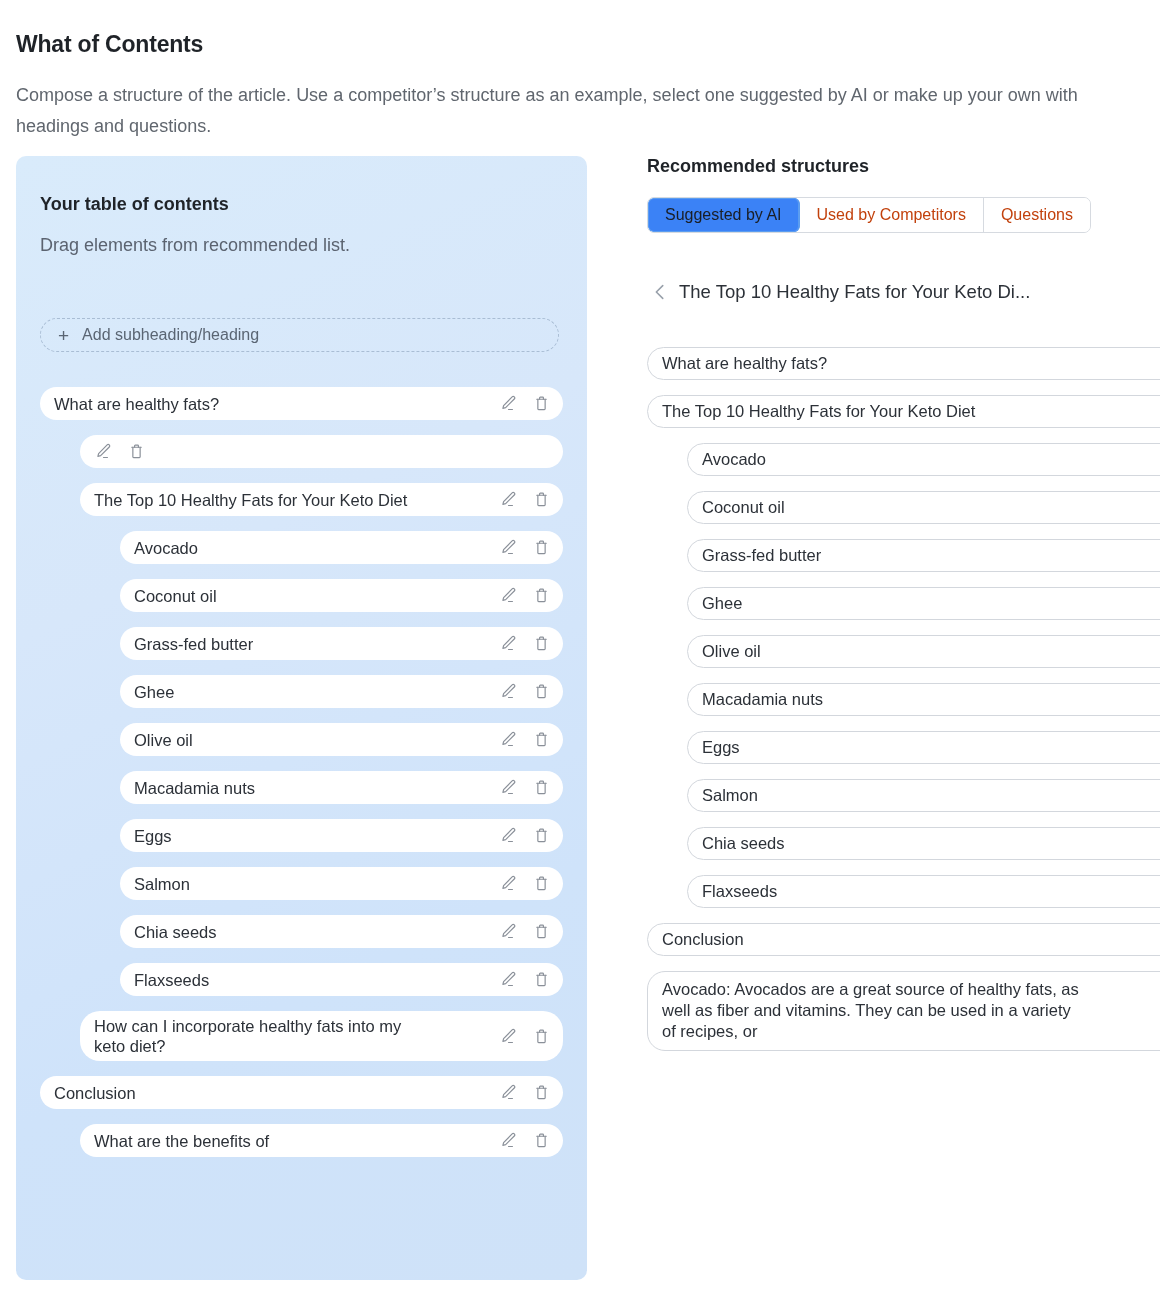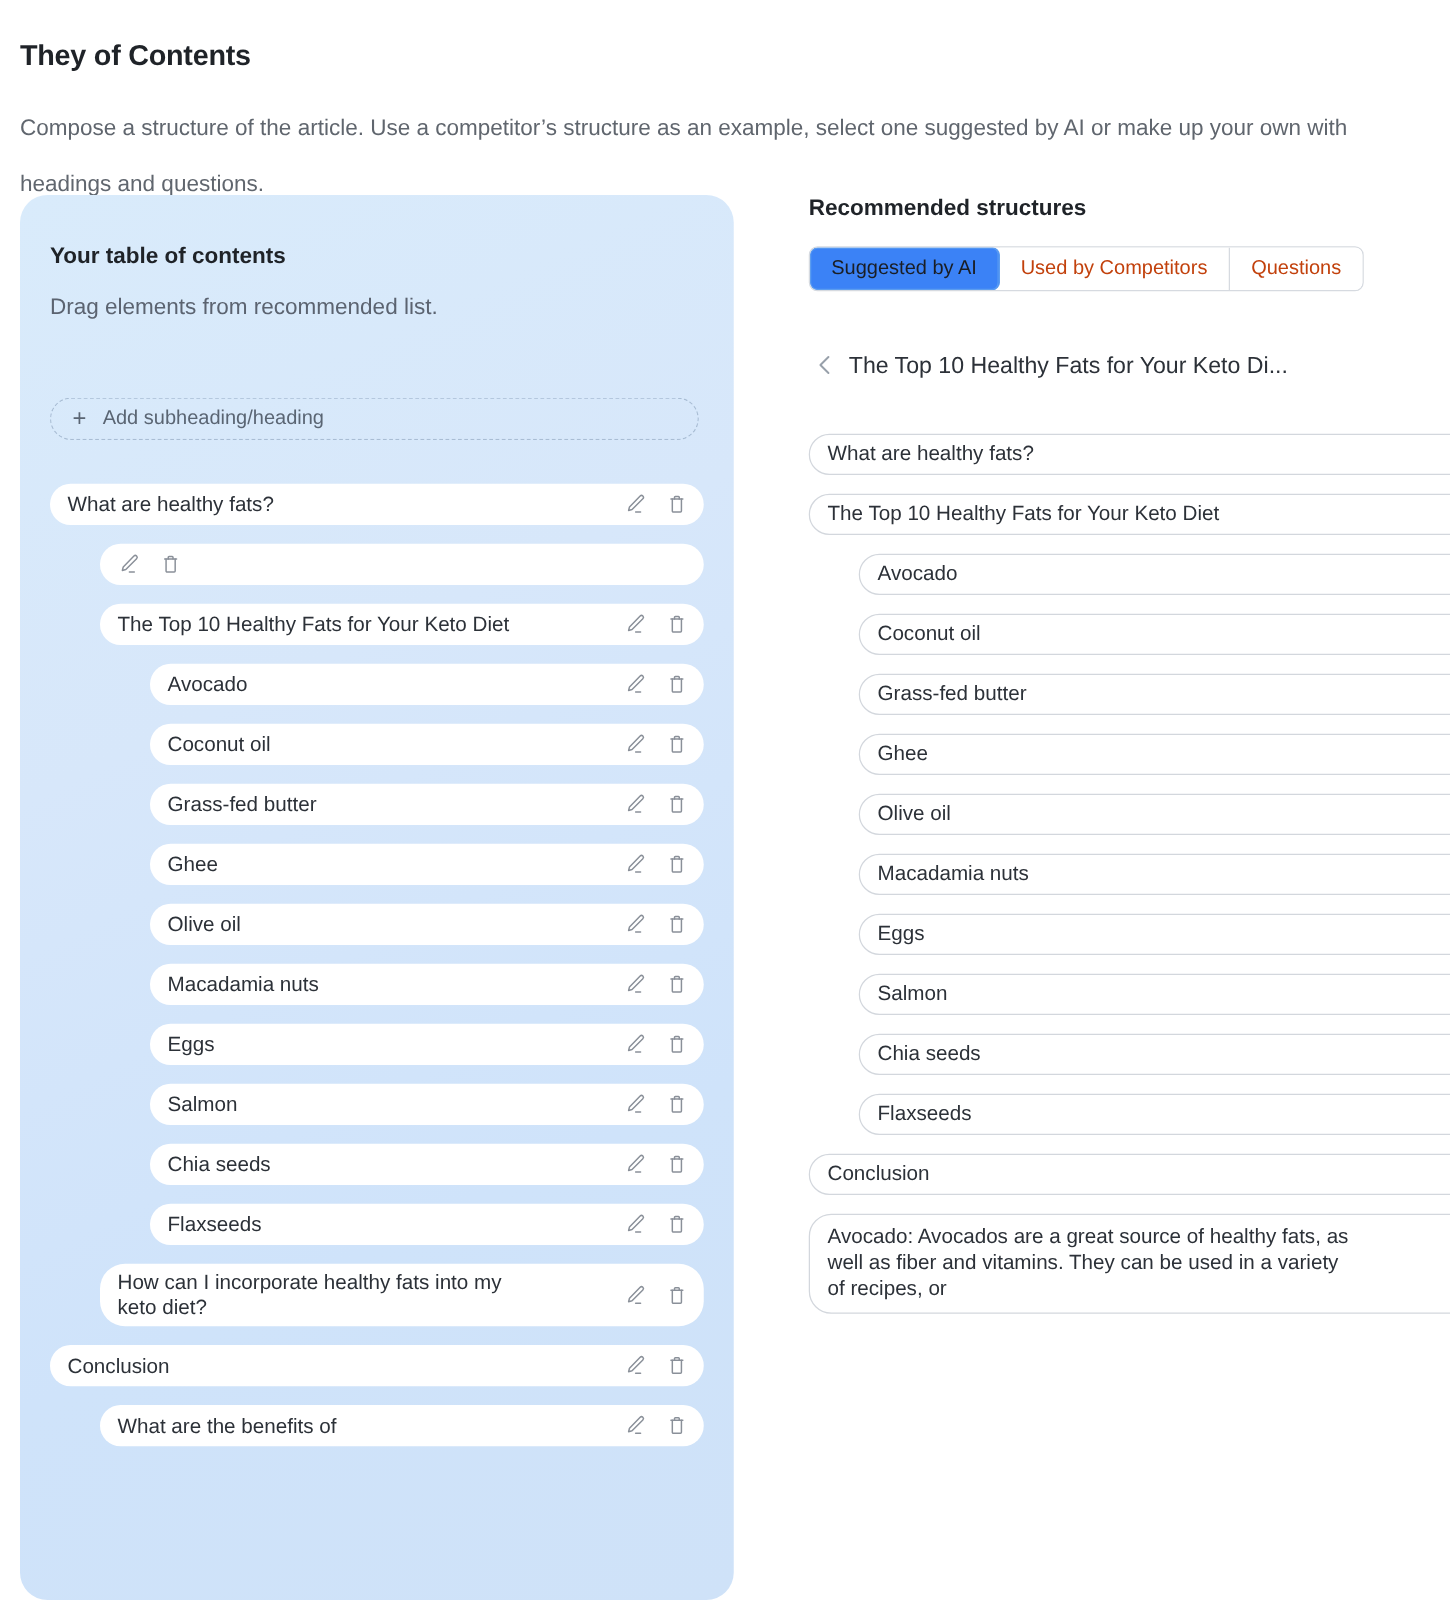--- a/index.html
+++ b/index.html
@@ -13,31 +13,31 @@
 
   .page { position: relative; width: 1160px; height: 1292px; padding: 0; }
 
   
   .page-title {
     position: absolute; left: 16px; top: 16px;
     font-size: 23px; font-weight: 700; color: #1f2328; letter-spacing: -0.2px;
   }
   .page-desc {
     position: absolute; left: 16px; top: 62px; width: 1125px;
-    font-size: 18px; line-height: 45px; color: #60666e; font-weight: 400;
+    font-size: 18px; line-height: 31px; color: #60666e; font-weight: 400;
   }
 
   
   .columns { position: absolute; left: 0; top: 156px; width: 1160px; }
 
   
   .left-panel {
     position: absolute; left: 16px; top: 0;
     width: 571px; min-height: 1124px;
-    border-radius: 22px;
+    border-radius: 10px;
     background: linear-gradient(155deg, #d9ebfb 0%, #d7e7fa 35%, #cfe3fa 70%, #cfe2f8 100%);
     padding: 22px 24px 0 24px;
   }
   .left-title {
     font-size: 18px; font-weight: 700; color: #1f2328; margin: 0 0 0 0;
     padding-top: 16px;
   }
   .left-sub {
     font-size: 18px; color: #5b6370; font-weight: 400; margin-top: 20px;
   }
@@ -139,21 +139,21 @@
     white-space: pre-line;
   }
   .rec-row.ind1 { margin-left: 40px; }
   .rec-row.multiline { border-radius: 18px; padding-top: 7px; padding-bottom: 8px; }
 </style>
 </head>
 <body>
 
 <div class="page">
 
-  <h1 class="page-title">They of Contents</h1>
+  <h1 class="page-title">What of Contents</h1>
   <p class="page-desc">Compose a structure of the article. Use a competitor’s structure as an example, select one suggested by AI or make up your own with headings and questions.</p>
 
   <div class="columns">
 
     <section class="left-panel">
       <div class="left-title">Your table of contents</div>
       <div class="left-sub">Drag elements from recommended list.</div>
 
       <div class="add-btn">
         <span class="plus">+</span>

